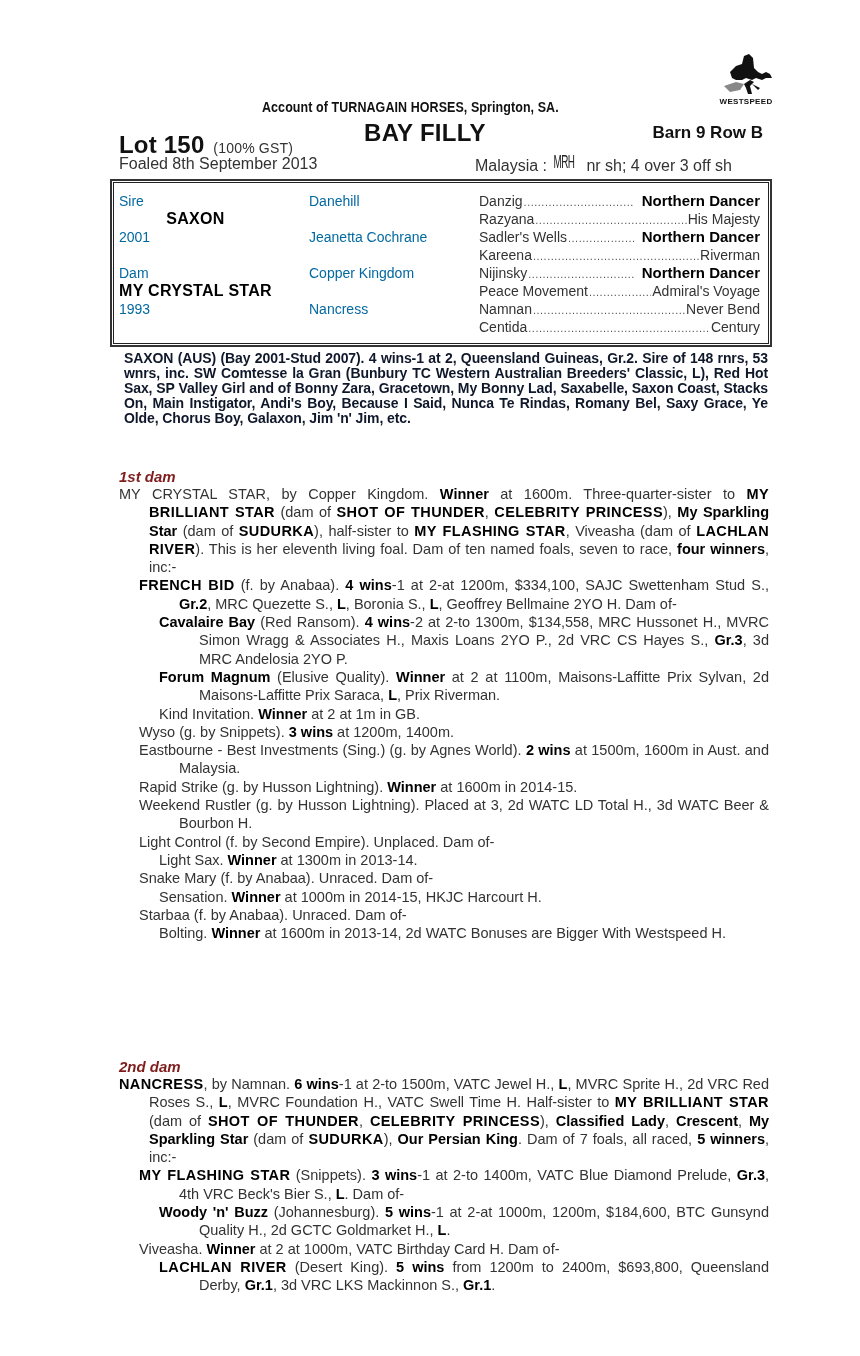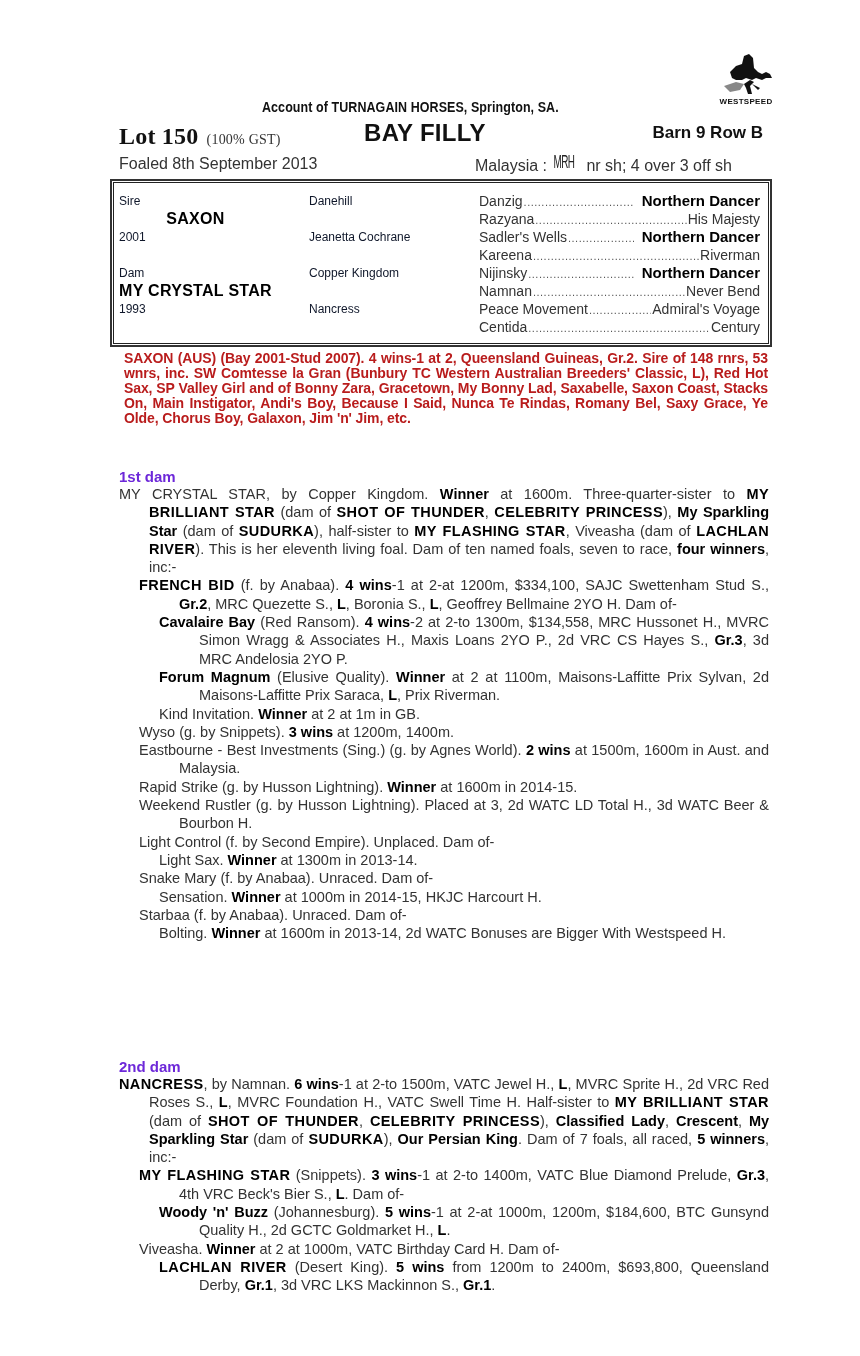--- a/index.html
+++ b/index.html
@@ -11,52 +11,52 @@
   .logo { position: absolute; left: 706px; top: 50px; width: 80px; height: 62px; }
   .logo svg { display: block; }
   .logo-text { position: absolute; left: 0; top: 47px; width: 80px; text-align: center;
                font-size: 8px; font-weight: bold; letter-spacing: 0.3px; color: #111; }
 
   .account { position: absolute; left: 262px; top: 99px; font-size: 14.5px; font-weight: bold;
              font-family: "Liberation Sans", sans-serif; transform: scaleX(0.86); transform-origin: left top;
              letter-spacing: 0.1px; }
 
   .lot-row { position: absolute; left: 119px; top: 119px; width: 650px; height: 30px; }
-  .lot { position: absolute; left: 0; top: 4px; font-size: 24px; font-weight: 900; letter-spacing: 0.2px; font-family: Liberation Serif, serif; }
+  .lot { position: absolute; left: 0; top: 12px; font-size: 24px; font-weight: 900; letter-spacing: 0.2px; }
   .lot .gst { font-size: 14px; font-weight: normal; color: #333; margin-left: 2px; }
   .sex { position: absolute; left: 245px; top: 0; font-size: 24px; font-weight: 900; letter-spacing: 0.3px; }
   .barn { position: absolute; right: 6px; top: 4px; font-size: 17px; font-weight: bold; }
 
   .foal-row { position: absolute; left: 119px; top: 155px; width: 650px; font-size: 16px; color: #333; }
   .foal-row .brand { position: absolute; left: 356px; top: 0; white-space: nowrap; }
   .brand-mark { display: inline-block; font-size: 18px; transform: scaleX(0.55); transform-origin: center;
                 margin: 0 -6px; letter-spacing: -1px; position: relative; top: -3px; font-weight: normal; color:#222; }
 
   
   .ped { position: absolute; left: 113px; top: 182px; width: 654px; height: 160px;
          border: 1px solid #222; outline: 2px solid #333; outline-offset: 1px; }
   .ped-col1 { position: absolute; left: 5px; top: 9px; }
   .ped-col2 { position: absolute; left: 195px; top: 9px; }
   .ped-col3 { position: absolute; left: 365px; top: 9px; width: 281px; }
-  .pl { height: 18px; line-height: 18px; font-size: 12px; color: #0f172a; white-space: nowrap; }
+  .pl { height: 18px; line-height: 18px; font-size: 14px; color: #0369a1; white-space: nowrap; }
   .pl.big { font-size: 16px; font-weight: 900; color: #000; letter-spacing: 0.3px; text-align: center; }
   .pl.gap { height: 18px; }
   .gp { display: flex; align-items: baseline; height: 18px; line-height: 18px; font-size: 14px; color: #333; }
   .gp .n { white-space: nowrap; }
   .gp .dots { flex: 1; overflow: hidden; white-space: nowrap; margin: 0 1px; color: #555; letter-spacing: 0.5px; font-size: 11px; }
   .gp .dots::after { content: "................................................................................................................"; }
   .gp .s { white-space: nowrap; }
   .gp .s.bold { font-weight: 900; color: #000; font-size: 15px; padding-left: 7px; }
 
   
   .sire-blurb { position: absolute; left: 124px; top: 351px; width: 644px; font-size: 14px; font-weight: 900;
-                line-height: 15px; text-align: justify; color: #b91c1c; letter-spacing: -0.1px; }
+                line-height: 15px; text-align: justify; color: #0f172a; letter-spacing: -0.1px; }
 
   .section { position: absolute; left: 119px; width: 650px; font-size: 14.5px; color: #333; }
-  .heading { font-size: 15px; font-weight: 900; color: #6d28d9; line-height: 17px; }
+  .heading { font-size: 15px; font-weight: 900; color: #7f1d1d; line-height: 17px; font-style: italic; }
   .para { line-height: 18.3px; text-align: justify; }
   .para b { color: #000; font-weight: 900; }
   .ind0 { padding-left: 30px; text-indent: -30px; }
   .ind1 { margin-left: 20px; padding-left: 40px; text-indent: -40px; }
   .ind2b { margin-left: 40px; padding-left: 40px; text-indent: -40px; }
   .caps { font-weight: 900; color: #000; letter-spacing: 0.4px; }
 </style>
 </head>
 <body>
 
@@ -128,28 +128,28 @@
           <span class="n">Kareena</span>
           <span class="dots"></span>
           <span class="s">Riverman</span>
         </div>
       <div class="gp">
           <span class="n">Nijinsky</span>
           <span class="dots"></span>
           <span class="s bold">Northern Dancer</span>
         </div>
       <div class="gp">
+          <span class="n">Peace Movement</span>
+          <span class="dots"></span>
+          <span class="s">Admiral's Voyage</span>
+        </div>
+      <div class="gp">
           <span class="n">Namnan</span>
           <span class="dots"></span>
           <span class="s">Never Bend</span>
-        </div>
-      <div class="gp">
-          <span class="n">Peace Movement</span>
-          <span class="dots"></span>
-          <span class="s">Admiral's Voyage</span>
         </div>
       <div class="gp">
           <span class="n">Centida</span>
           <span class="dots"></span>
           <span class="s">Century</span>
         </div>
     </div>
   </div>
 
   <div class="sire-blurb">SAXON (AUS) (Bay 2001-Stud 2007). 4 wins-1 at 2, Queensland Guineas, Gr.2. Sire of 148 rnrs, 53 wnrs, inc. SW Comtesse la Gran (Bunbury TC Western Australian Breeders' Classic, L), Red Hot Sax, SP Valley Girl and of Bonny Zara, Gracetown, My Bonny Lad, Saxabelle, Saxon Coast, Stacks On, Main Instigator, Andi's Boy, Because I Said, Nunca Te Rindas, Romany Bel, Saxy Grace, Ye Olde, Chorus Boy, Galaxon, Jim 'n' Jim, etc.</div>

